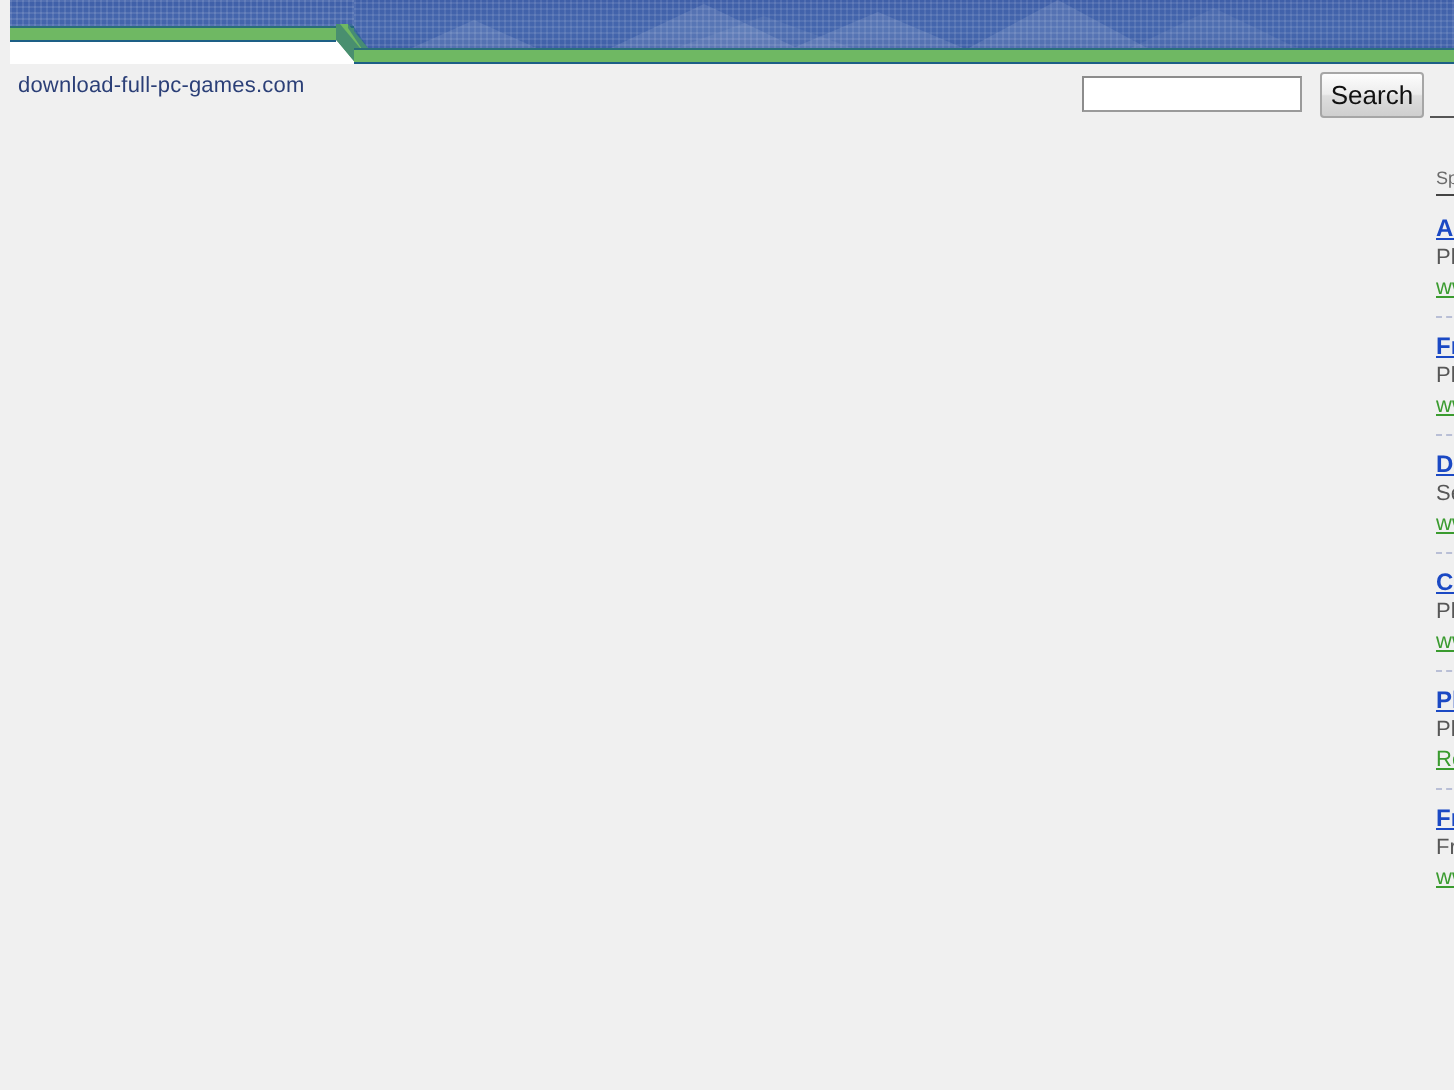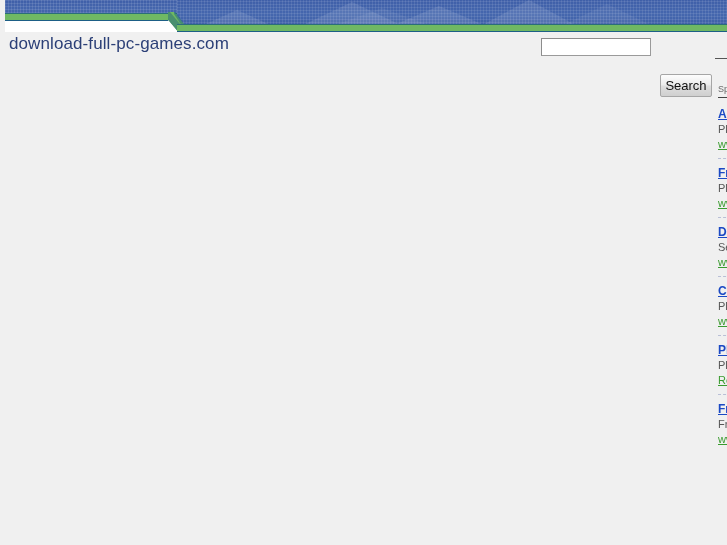--- a/index.html
+++ b/index.html
@@ -98,21 +98,21 @@
     width: 16px;
     height: 20px;
     overflow: hidden;
   }
   .banner-step svg { display: block; }
 
   
   .logo {
     position: absolute;
     left: 9px; top: 37px;
-    font-size: 17px;
+    font-size: 11px;
     line-height: 13px;
     color: #2b3f77;
     letter-spacing: 0.1px;
     white-space: nowrap;
     text-align: center;
   }
 
   
   .search-box {
     position: absolute;
@@ -137,21 +137,20 @@
     height: 23px;
     font-family: "Liberation Sans", sans-serif;
     font-size: 13px;
     color: #111;
     background: linear-gradient(180deg, #fdfdfd 0%, #ececec 48%, #dedede 52%, #cfcfcf 100%);
     border: 1px solid #a6a6a6;
     border-radius: 2px;
     box-sizing: border-box;
     cursor: pointer;
     padding: 0;
-    margin-top: 38px;
   }
 
   
   .right-rule {
     position: absolute;
     left: 715px; top: 58px;
     width: 12px;
     height: 1px;
     background: #555;
   }

